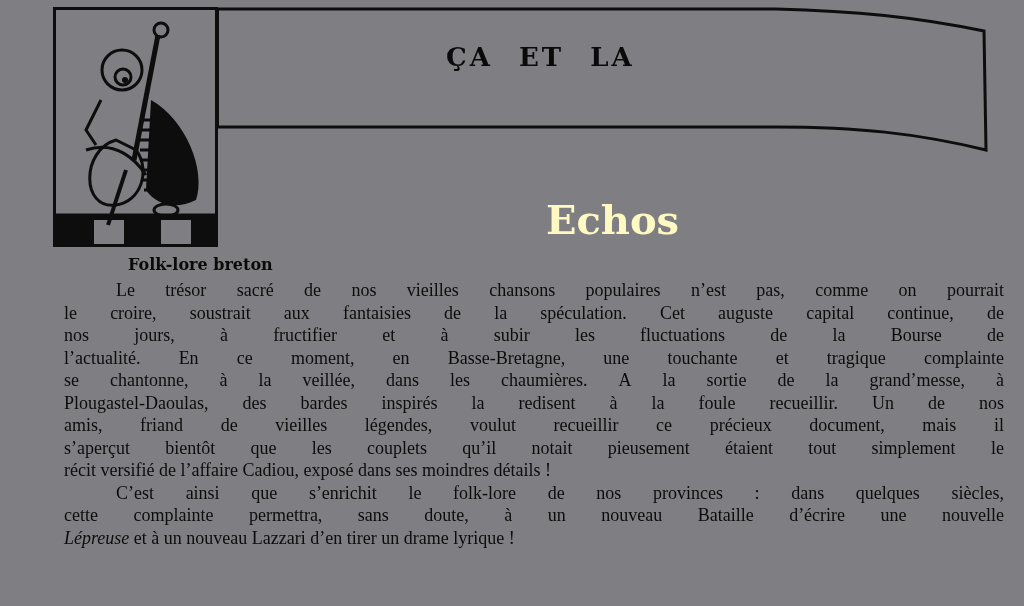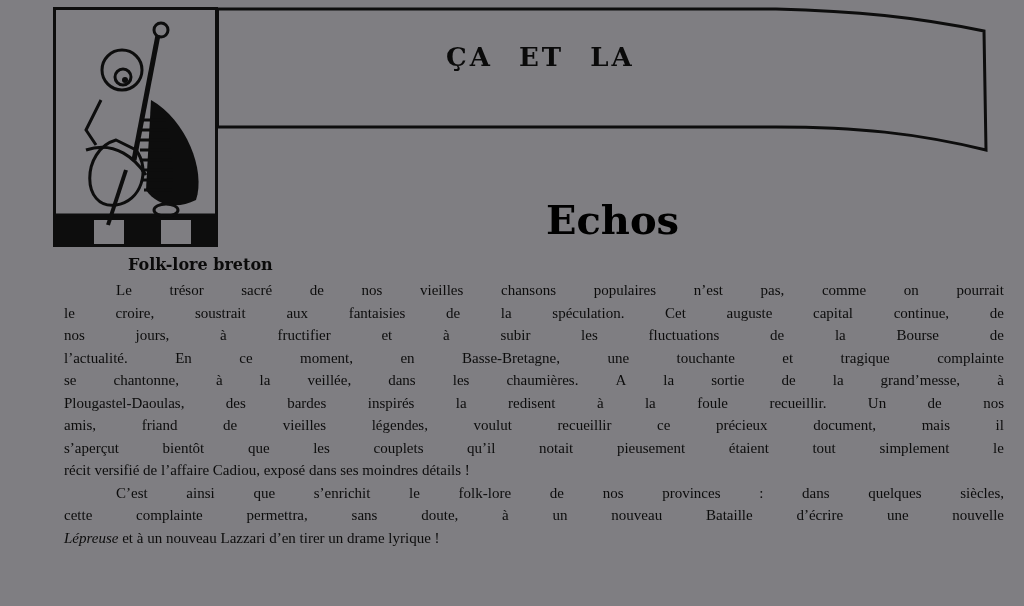--- a/index.html
+++ b/index.html
@@ -20,30 +20,30 @@
   }
   .banner-title {
     position:absolute; left:446px; top:42px;
     font-family:"DejaVu Serif", serif; font-weight:bold;
     font-size:26px; letter-spacing:3px; word-spacing:14px;
     color:#0a0a0a; white-space:nowrap;
   }
   .section-title {
     position:absolute; left:546px; top:196px;
     font-family:"DejaVu Serif", serif; font-weight:bold;
-    font-size:40px; color:#000000;
+    font-size:40px; color:#fef9c3;
   }
   .subhead {
     position:absolute; left:128px; top:255px;
     font-family:"DejaVu Serif", serif; font-weight:bold;
     font-size:16px; color:#0a0a0a;
   }
   .body-text {
     position:absolute; left:64px; top:279px; width:940px;
-    font-family:"Liberation Serif", serif; font-size:15px; line-height:22.5px;
+    font-family:"Liberation Serif", serif; font-size:18px; line-height:22.5px;
   }
   .line { white-space:nowrap; display:flex; justify-content:space-between; }
   .line.last { justify-content:flex-start; }
   .indent { padding-left:52px; }
   .line span.w { display:inline-block; }
   .ital { font-style:italic; }
 </style>
 </head>
 <body>
 

